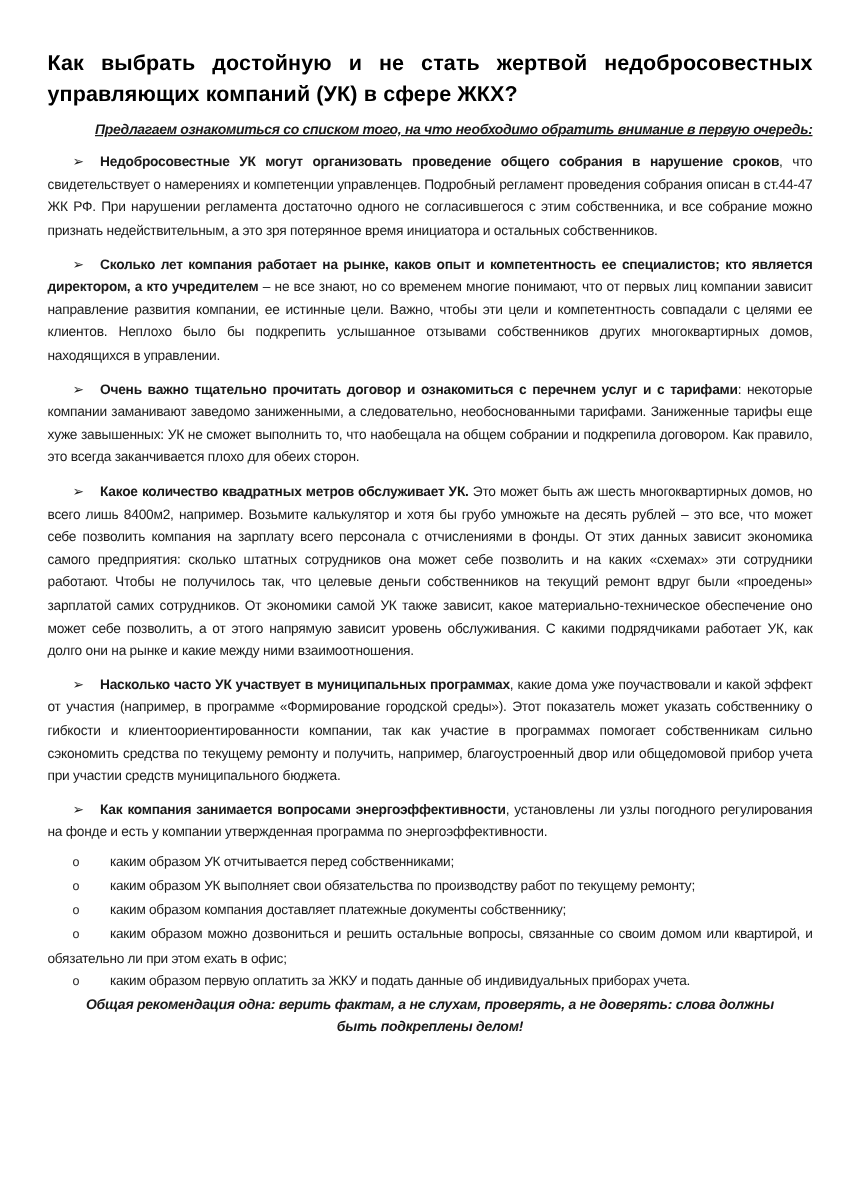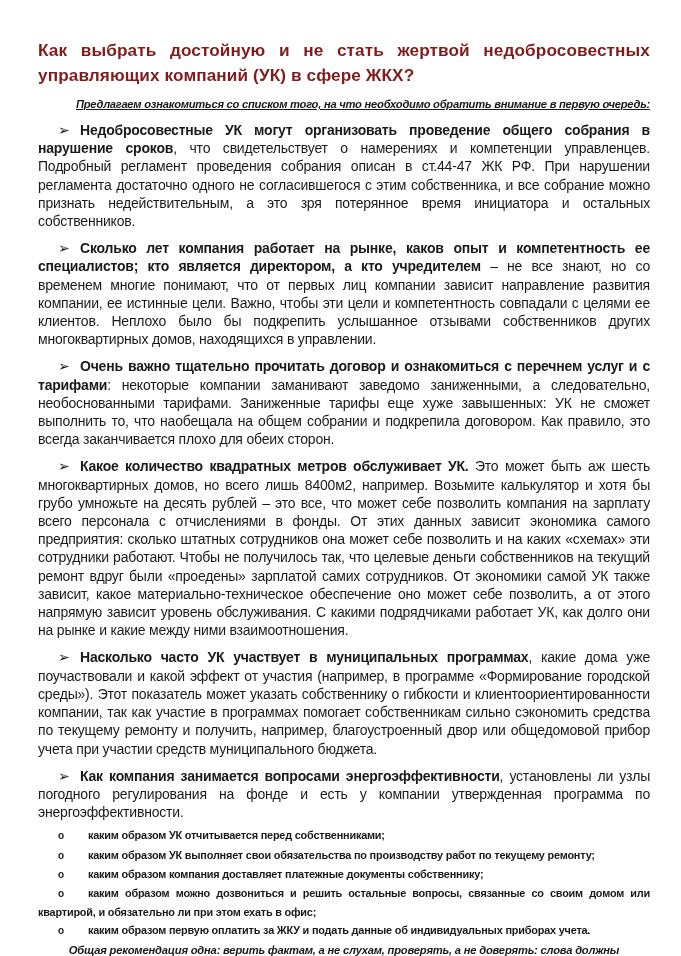--- a/index.html
+++ b/index.html
@@ -16,42 +16,41 @@
   .headline {
     color: #c0171d; font-weight: bold; font-size: 17.2px; line-height: 25px;
     text-align: justify; margin: 0 0 8px 0; letter-spacing: 0.1px;
   }
   .lead {
     font-style: italic; font-weight: bold; text-decoration: underline;
     font-size: 11.2px; line-height: 16px; text-align: right; margin: 0 0 9px 0;
     letter-spacing: -0.25px;
   }
   .item {
-    font-size: 14px; line-height: 18.2px; text-align: justify; margin: 0 0 9px 0;
+    font-size: 11px; line-height: 18.2px; text-align: justify; margin: 0 0 9px 0;
     text-indent: 20px; letter-spacing: -0.2px;
   }
   .item .arrow { display: inline-block; text-indent: 0; width: 22px; font-weight: bold; }
   .item b { font-weight: bold; }
   .sublist { margin: -4px 0 0 0; padding: 0; list-style: none; }
   .sublist li {
     font-size: 10.9px; line-height: 18.2px; text-align: justify; text-indent: 20px;
     letter-spacing: -0.2px;
-    font-weight: bold;
   }
   .sublist li .circ { display: inline-block; text-indent: 0; width: 30px; font-size: 10px; }
   .final {
     font-style: italic; font-weight: bold; font-size: 11.2px; line-height: 18px;
     text-align: center; margin: 0 22px; letter-spacing: -0.2px;
   }
 </style>
 </head>
 <body>
 
 <div class="page">
-  <h1 class="headline" style="color: #7f1d1d;">Как выбрать достойную и не стать жертвой недобросовестных управляющих компаний (УК) в сфере ЖКХ?</h1>
+  <h1 class="headline" style="color: #000000;">Как выбрать достойную и не стать жертвой недобросовестных управляющих компаний (УК) в сфере ЖКХ?</h1>
   <p class="lead">Предлагаем ознакомиться со списком того, на что необходимо обратить внимание в первую очередь:</p>
 
   <div id="items">
       <p class="item"><span class="arrow">➢</span><b>Недобросовестные УК могут организовать проведение общего собрания в нарушение сроков</b><span>, что свидетельствует о намерениях и компетенции управленцев. Подробный регламент проведения собрания описан в ст.44-47 ЖК РФ. При нарушении регламента достаточно одного не согласившегося с этим собственника, и все собрание можно признать недействительным, а это зря потерянное время инициатора и остальных собственников.</span></p>
       <p class="item"><span class="arrow">➢</span><b>Сколько лет компания работает на рынке, каков опыт и компетентность ее специалистов; кто является директором, а кто учредителем</b><span> – не все знают, но со временем многие понимают, что от первых лиц компании зависит направление развития компании, ее истинные цели. Важно, чтобы эти цели и компетентность совпадали с целями ее клиентов. Неплохо было бы подкрепить услышанное отзывами собственников других многоквартирных домов, находящихся в управлении.</span></p>
       <p class="item"><span class="arrow">➢</span><b>Очень важно тщательно прочитать договор и ознакомиться с перечнем услуг и с тарифами</b><span>: некоторые компании заманивают заведомо заниженными, а следовательно, необоснованными тарифами. Заниженные тарифы еще хуже завышенных: УК не сможет выполнить то, что наобещала на общем собрании и подкрепила договором. Как правило, это всегда заканчивается плохо для обеих сторон.</span></p>
       <p class="item"><span class="arrow">➢</span><b>Какое количество квадратных метров обслуживает УК.</b><span> Это может быть аж шесть многоквартирных домов, но всего лишь 8400м2, например. Возьмите калькулятор и хотя бы грубо умножьте на десять рублей – это все, что может себе позволить компания на зарплату всего персонала с отчислениями в фонды. От этих данных зависит экономика самого предприятия: сколько штатных сотрудников она может себе позволить и на каких «схемах» эти сотрудники работают. Чтобы не получилось так, что целевые деньги собственников на текущий ремонт вдруг были «проедены» зарплатой самих сотрудников. От экономики самой УК также зависит, какое материально-техническое обеспечение оно может себе позволить, а от этого напрямую зависит уровень обслуживания. С какими подрядчиками работает УК, как долго они на рынке и какие между ними взаимоотношения.</span></p>
       <p class="item"><span class="arrow">➢</span><b>Насколько часто УК участвует в муниципальных программах</b><span>, какие дома уже поучаствовали и какой эффект от участия (например, в программе «Формирование городской среды»). Этот показатель может указать собственнику о гибкости и клиентоориентированности компании, так как участие в программах помогает собственникам сильно сэкономить средства по текущему ремонту и получить, например, благоустроенный двор или общедомовой прибор учета при участии средств муниципального бюджета.</span></p>
       <p class="item"><span class="arrow">➢</span><b>Как компания занимается вопросами энергоэффективности</b><span>, установлены ли узлы погодного регулирования на фонде и есть у компании утвержденная программа по энергоэффективности.</span></p>
     </div>

